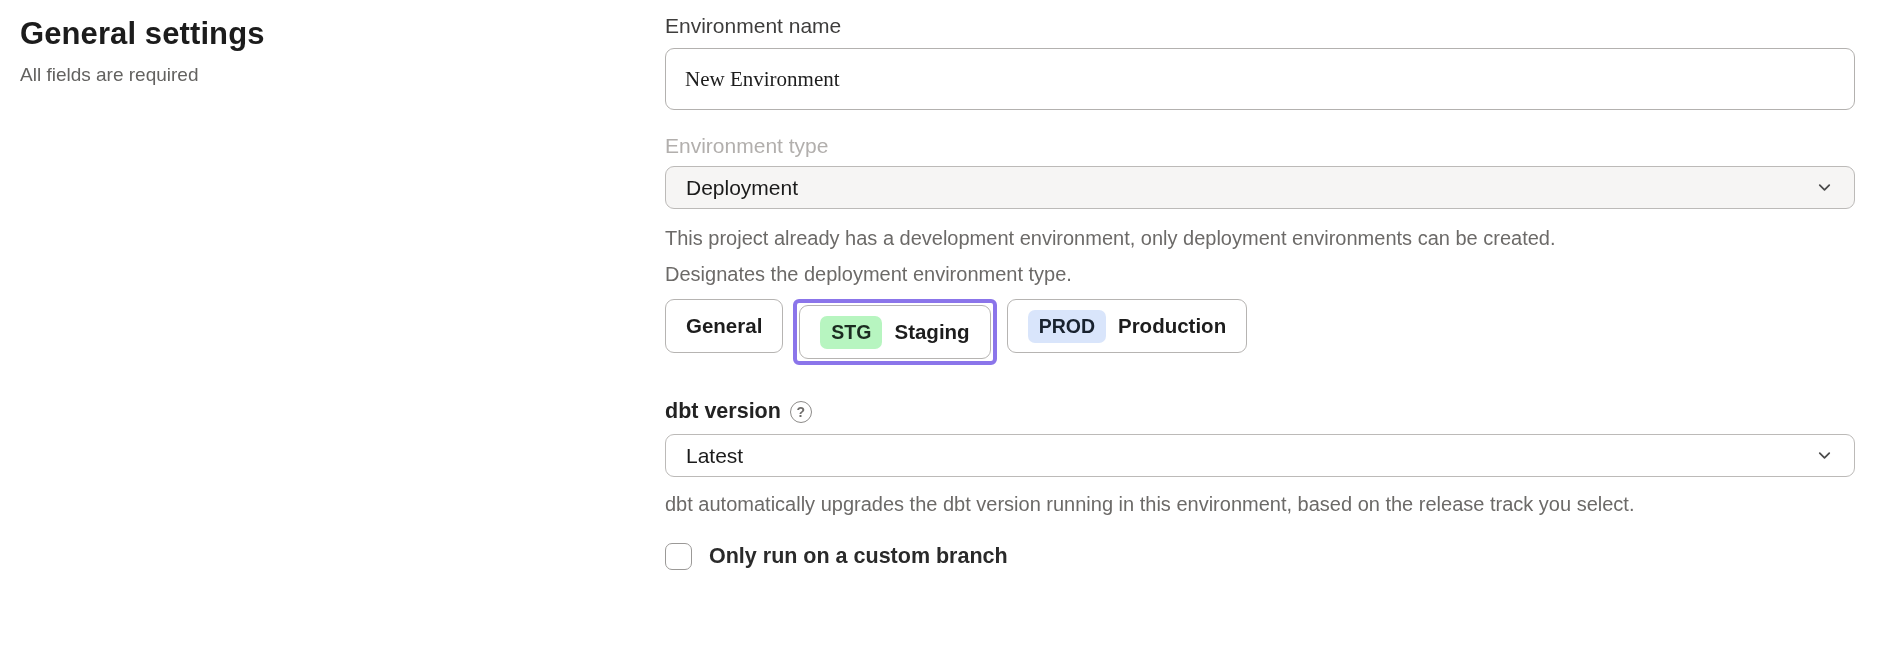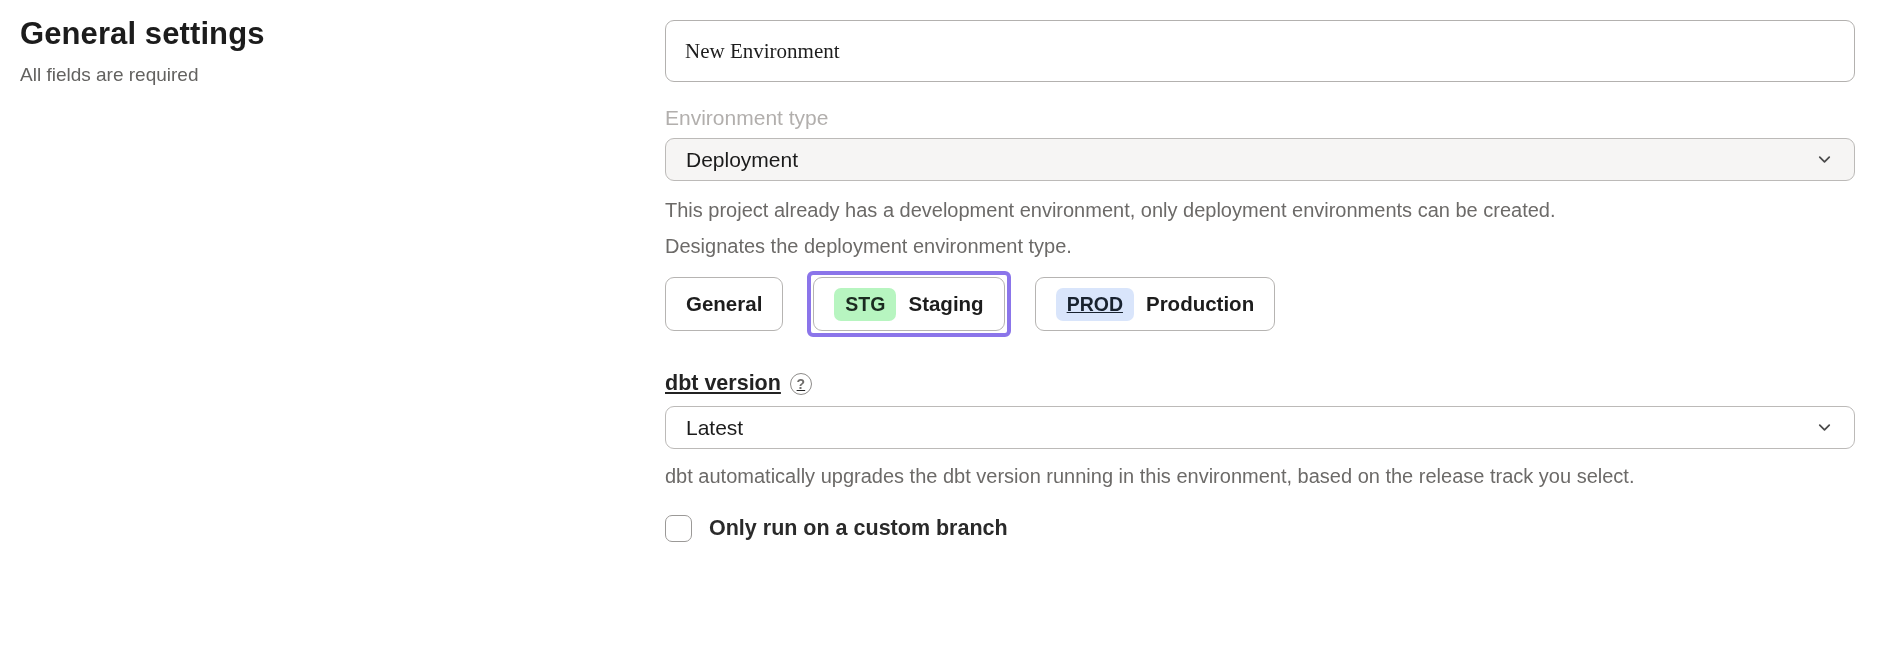--- a/index.html
+++ b/index.html
@@ -35,65 +35,66 @@
   }
   .select.disabled { background: #f6f5f4; cursor: default; }
   .chevron { display: inline-flex; flex: 0 0 auto; }
 
   .helper-text { font-size: 20px; color: #6c6a68; margin-top: 16px; line-height: 26px; }
 
   .section-head {
     display: flex; align-items: center; gap: 9px;
     margin-top: 22px; font-size: 21.5px; font-weight: 700; color: #232323;
   }
-  .section-head.mt-lg { margin-top: 34px; text-decoration: underline; }
+  .section-head.mt-lg { margin-top: 34px; }
   .help-icon {
     width: 22px; height: 22px; border: 1.6px solid #8d8b89; border-radius: 50%;
     display: inline-flex; align-items: center; justify-content: center;
     color: #6e6c6a; font-size: 14px; font-weight: 600; cursor: pointer; flex: 0 0 auto;
   }
   .help-icon::before { content: "?"; }
 
   .section-desc { font-size: 20px; color: #6c6a68; margin-top: 10px; line-height: 26px; }
 
-  .btn-row { display: flex; align-items: center; gap: 24px; margin-top: 12px; height: 66px; }
+  .btn-row { display: flex; gap: 10px; margin-top: 12px; height: 66px; }
   .type-btn {
     height: 54px; background: #ffffff;
     border: 1px solid #b6b4b2; border-radius: 9px;
     display: inline-flex; align-items: center; gap: 12px;
     padding: 0 20px; font-family: "Liberation Sans", sans-serif;
     font-size: 20.5px; font-weight: 600; color: #1d1d1d; cursor: pointer;
   }
   .selected-ring {
     border: 4.5px solid var(--accent-ring, #8b75ea);
     border-radius: 6px; padding: 2px; display: inline-flex;
   }
   .env-badge {
     border-radius: 7px; padding: 5px 11px; font-size: 19.5px; font-weight: 600; color: #1b2b20;
   }
   .badge-stg  { background: var(--staging-badge-bg, #b7f5c0); }
-  .badge-prod { background: var(--production-badge-bg, #d9e5fb); color: #18222f; text-decoration: underline; }
+  .badge-prod { background: var(--production-badge-bg, #d9e5fb); color: #18222f; }
 
   .checkbox-row { display: flex; align-items: center; margin-top: 26px; }
   .checkbox {
     width: 27px; height: 27px; border: 1.6px solid #9b9997; border-radius: 7px;
     background: #fff; cursor: pointer; flex: 0 0 auto;
   }
   .checkbox-label { margin-left: 17px; font-size: 21.5px; font-weight: 600; color: #2a2a2a; }
 </style>
 </head>
 <body>
 
 <div class="left-col">
   <h1 class="page-title">General settings</h1>
   <div class="page-subtitle">All fields are required</div>
 </div>
 
 <div class="form-col">
 
+  <div class="field-label">Environment name</div>
   <input class="text-input" type="text" value="New Environment" style="">
 
   <div class="field-label disabled" style="margin-top:22px;">Environment type</div>
   <div class="select disabled" aria-disabled="true">
     <span>Deployment</span>
     <span class="chevron">
       <svg width="19" height="19" viewBox="0 0 24 24">
           <path d="M6 9l6 6 6-6" fill="none" stroke="#4a4a4a" stroke-width="2.2" stroke-linecap="round" stroke-linejoin="round"></path>
         </svg>
     </span>

